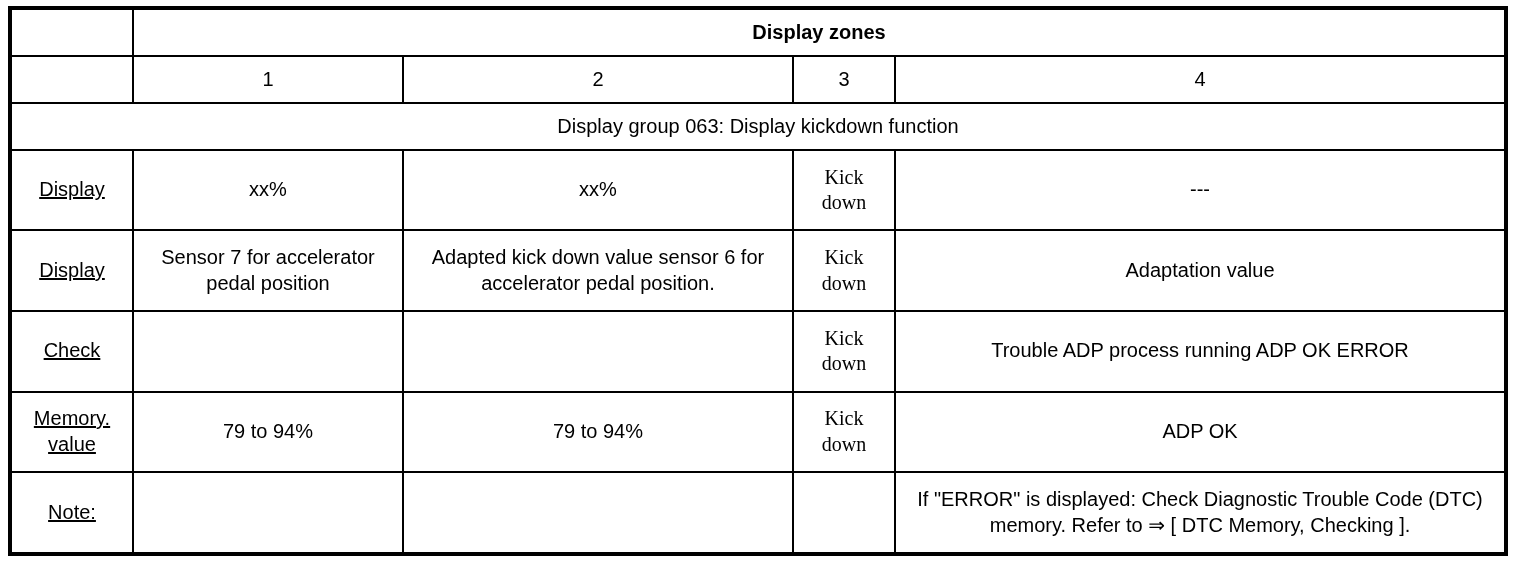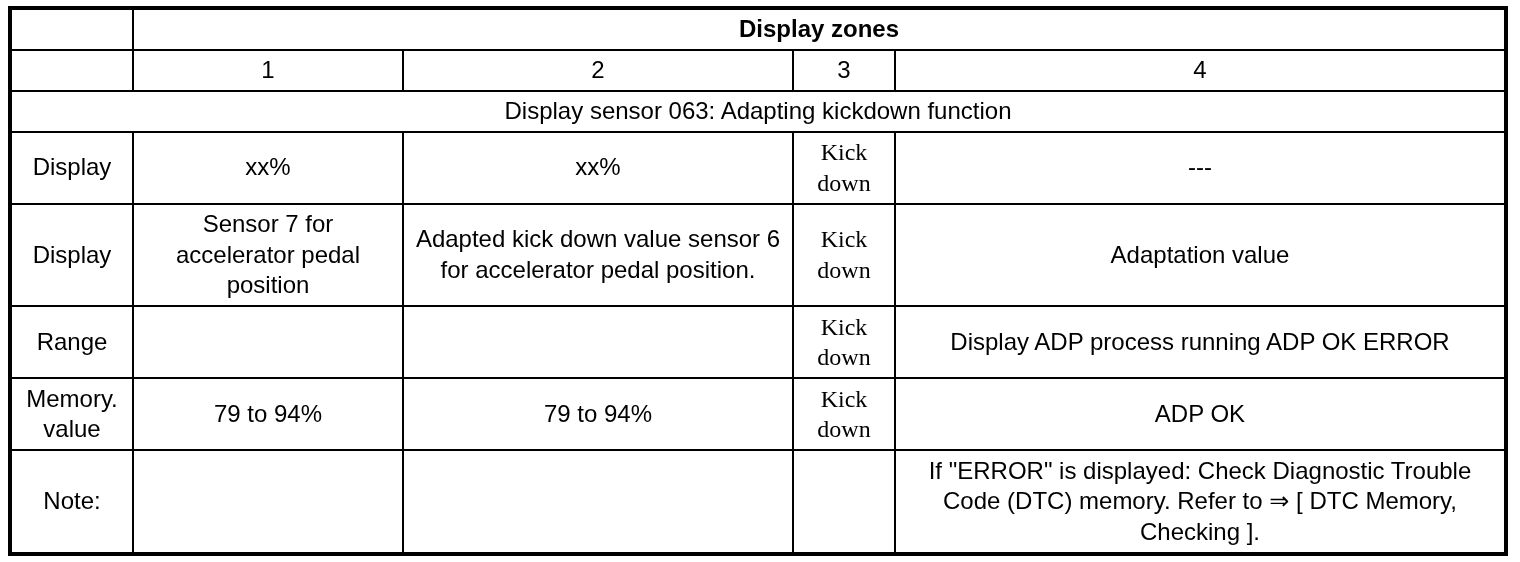--- a/index.html
+++ b/index.html
@@ -30,21 +30,21 @@
     width: 1500px;
     height: 550px;
     border: 4px solid #000;
     background: #fff;
   }
 
   table.spec td {
     border: 2px solid #000;
     text-align: center;
     vertical-align: middle;
-    font-size: 24px;
+    font-size: 20px;
     line-height: 1.28;
     padding: 4px 6px;
     box-sizing: border-box;
     background: #fff;
   }
 
   
   col.c-label { width: 123px; }
   col.c1      { width: 270px; }
   col.c2      { width: 390px; }
@@ -73,20 +73,21 @@
   
   td.group-title {
     text-align: left;
     padding-left: 8px;
     font-size: 20px;
     border-bottom-width: 4px;
   }
 
   td.rowlabel {
     font-size: 20px;
+    text-decoration: underline;
   }
   td.narrow-kick {
     font-size: 20px;
     line-height: 1.2;
     font-family: Liberation Serif, serif;
   }
   td.empty { }
   td.note-text {
     font-size: 20px;
     line-height: 1.35;
@@ -113,45 +114,45 @@
 
       <tr>
         <td class="zone-num-blank"></td>
         <td class="zone-num">1</td>
         <td class="zone-num">2</td>
         <td class="zone-num">3</td>
         <td class="zone-num">4</td>
       </tr>
 
       <tr>
-        <td class="group-title" colspan="5">Display sensor 063: Adapting kickdown function</td>
+        <td class="group-title" colspan="5">Display group 063: Display kickdown function</td>
       </tr>
 
       <tr>
         <td class="rowlabel">Display</td>
         <td>xx%</td>
         <td>xx%</td>
         <td class="narrow-kick">Kick down</td>
         <td>---</td>
       </tr>
 
       <tr>
         <td class="rowlabel">Display</td>
         <td>Sensor 7 for accelerator pedal position</td>
         <td>Adapted kick down value sensor 6 for accelerator pedal position.</td>
         <td class="narrow-kick">Kick down</td>
         <td>Adaptation value</td>
       </tr>
 
       <tr>
-        <td class="rowlabel">Range</td>
+        <td class="rowlabel">Check</td>
         <td class="empty"></td>
         <td class="empty"></td>
         <td class="narrow-kick">Kick down</td>
-        <td>Display ADP process running ADP OK ERROR</td>
+        <td>Trouble ADP process running ADP OK ERROR</td>
       </tr>
 
       <tr>
         <td class="rowlabel">Memory. value</td>
         <td>79 to 94%</td>
         <td>79 to 94%</td>
         <td class="narrow-kick">Kick down</td>
         <td>ADP OK</td>
       </tr>
 

